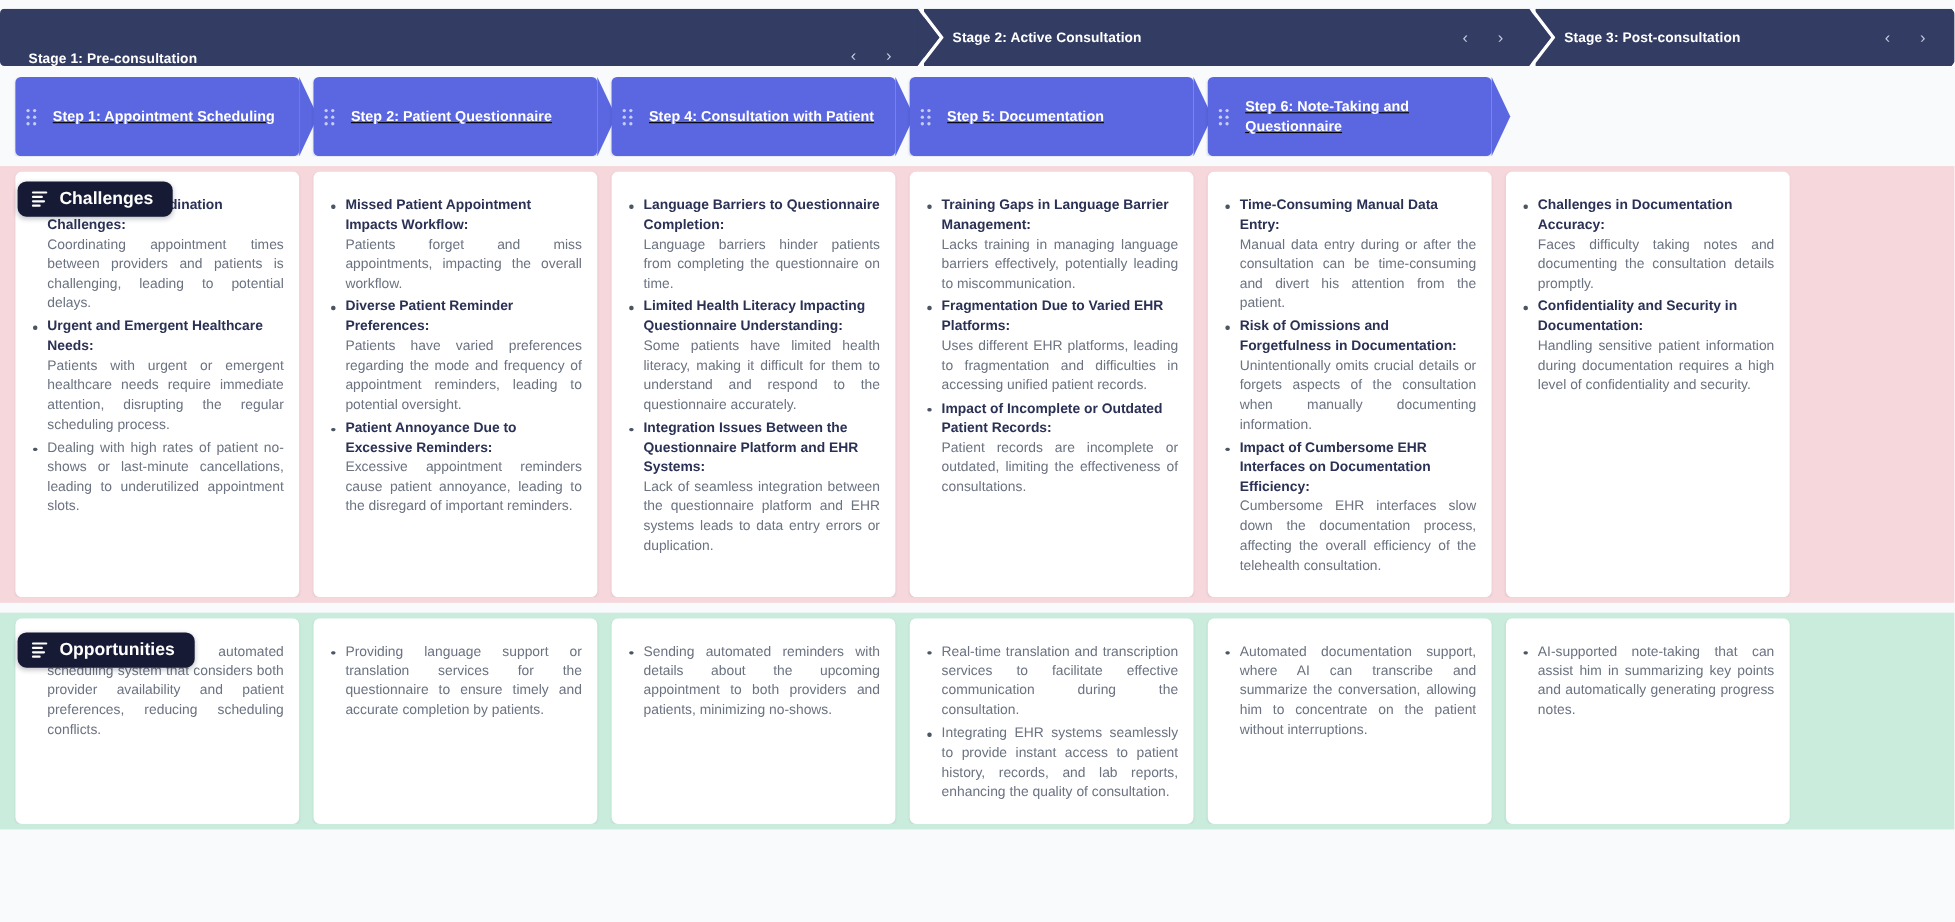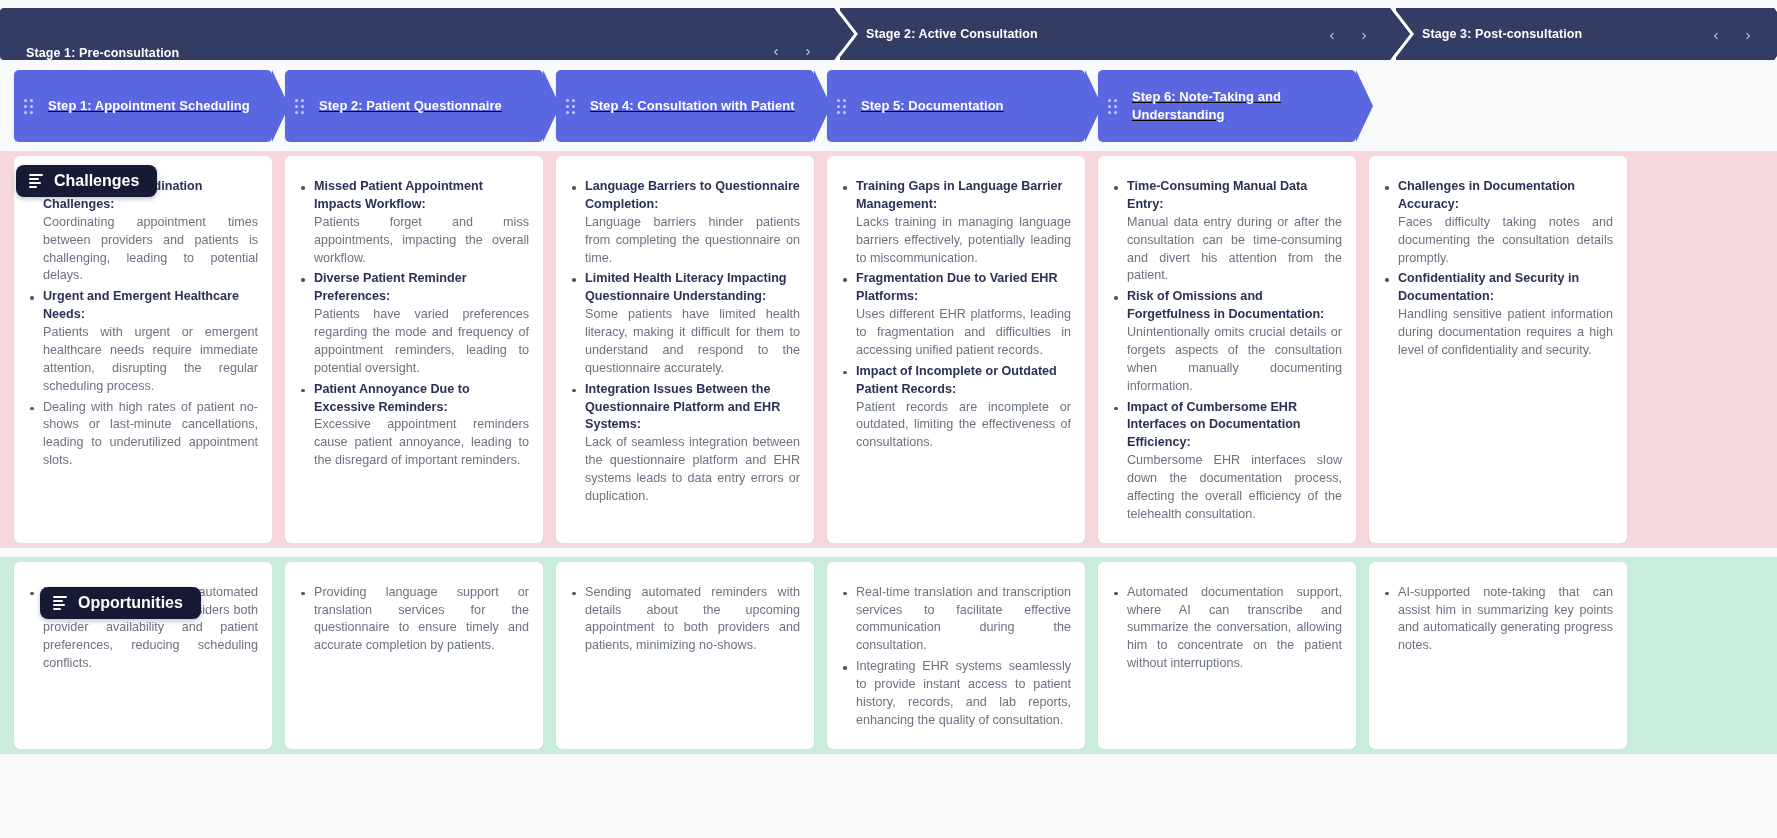--- a/index.html
+++ b/index.html
@@ -202,21 +202,21 @@
   .sec-badge .glyph i {
     display: block; height: 2px; background: #fff; border-radius: 1px;
   }
   .sec-badge .glyph i:nth-child(1) { width: 100%; }
   .sec-badge .glyph i:nth-child(2) { width: 72%; }
   .sec-badge .glyph i:nth-child(3) { width: 86%; }
   .sec-badge .glyph i:nth-child(4) { width: 58%; }
   .sec-badge .txt { font-size: 16px; font-weight: bold; white-space: nowrap; }
 
   .badge-challenges { top: 14px; }
-  .badge-opportunities { top: 30px; margin-left: 24px; }
+  .badge-opportunities { top: 18px; }
 </style>
 </head>
 <body>
 
 <div class="board">
 
   <div class="stage-bar" id="stage-bar">
       <div class="stage" style="width: 836px;">
         <div class="stage-title">Stage 1: Pre-consultation</div>
         <div class="stage-spacer"></div>
@@ -302,21 +302,21 @@
       </div>
       <div class="step">
         <div class="grip">
           <i></i>
           <i></i>
           <i></i>
           <i></i>
           <i></i>
           <i></i>
         </div>
-        <div class="step-label">Step 6: Note-Taking and Understanding</div>
+        <div class="step-label">Step 6: Note-Taking and Questionnaire</div>
       </div>
     </div>
 
   <div id="bands">
       <div class="band challenges">
         <div class="sec-badge badge-challenges">
           <span class="glyph">
             <i></i>
             <i></i>
             <i></i>

